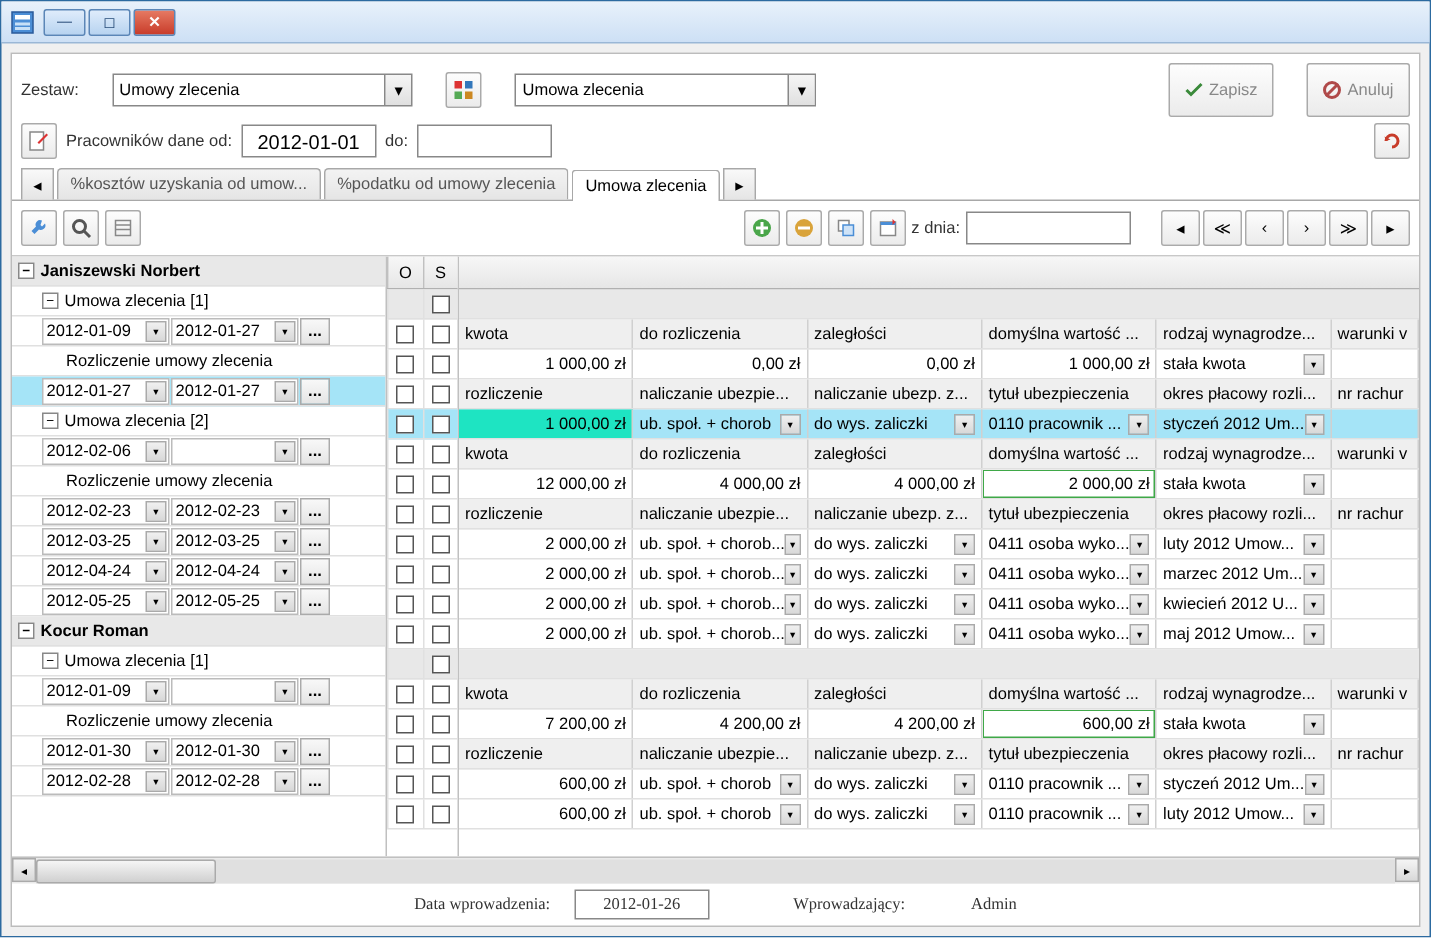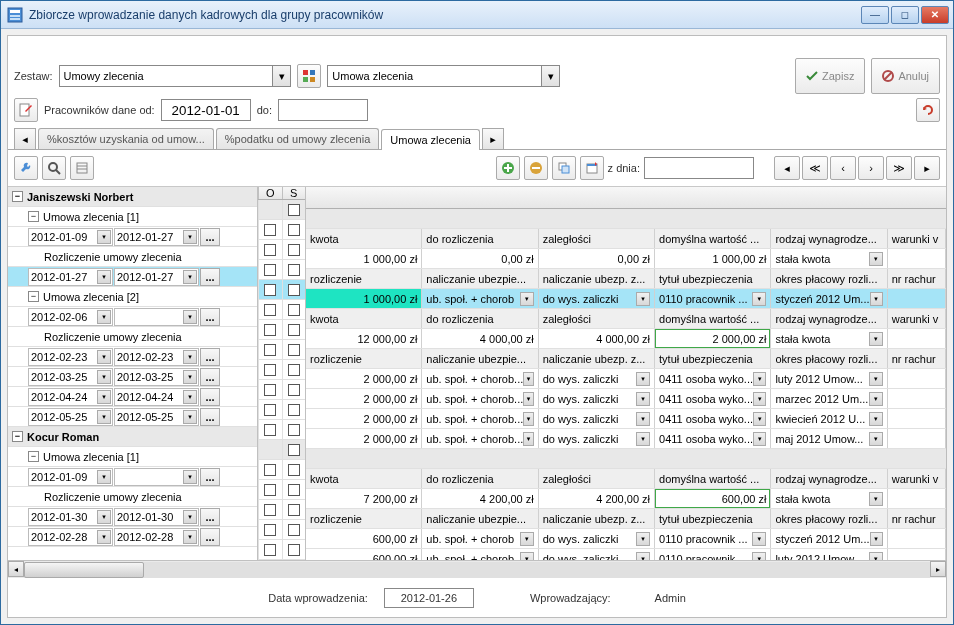--- a/index.html
+++ b/index.html
@@ -9,21 +9,21 @@
 .titlebar { height: 28px; background: linear-gradient(to bottom, #e8f1fb, #cde0f5); display: flex; align-items: center; padding-left: 6px; border-bottom: 1px solid #9ab7d6; }
 .titlebar-icon { width: 16px; height: 16px; margin-right: 6px; }
 .titlebar-title { flex: 1; color: #1a3e6b; font-size: 12px; }
 .winbtns { display: flex; gap: 2px; margin-right: 4px; }
 .winbtn { width: 28px; height: 18px; border: 1px solid #5b86b7; border-radius: 2px; display: flex; align-items: center; justify-content: center; font-size: 10px; cursor: pointer; }
 .winbtn.min, .winbtn.max { background: linear-gradient(#dfecfb,#b7d3f0); color: #2a4e7a; }
 .winbtn.close { background: linear-gradient(#e67a63,#c83c2a); color: #fff; font-weight: bold; }
 
 .content { flex: 1; margin: 6px; background: #fff; border: 1px solid #bcbcbc; display: flex; flex-direction: column; overflow: hidden; }
 
-.toprow { display: flex; align-items: center; padding: 22px 6px 4px; gap: 6px; }
+.toprow { display: flex; align-items: center; padding: 6px 6px 4px; gap: 22px; }
 .lbl { color: #333; }
 .combo { flex: 1; height: 22px; border: 1px solid #888; background: #fff; display: flex; align-items: center; padding: 0 4px; position: relative; }
 .combo .arr { position: absolute; right: 0; top: 0; width: 18px; height: 100%; border-left: 1px solid #888; display: flex; align-items: center; justify-content: center; background: linear-gradient(#f5f5f5,#e0e0e0); }
 .iconbtn { width: 24px; height: 24px; border: 1px solid #aaa; border-radius: 2px; background: linear-gradient(#fdfdfd,#ebebeb); display: flex; align-items: center; justify-content: center; cursor: pointer; }
 .btn { height: 36px; padding: 0 10px; border: 1px solid #aaa; border-radius: 2px; background: linear-gradient(#fdfdfd,#ebebeb); display: flex; align-items: center; gap: 4px; color: #888; cursor: pointer; }
 
 .row2 { display: flex; align-items: center; padding: 0 6px 6px; gap: 6px; }
 .dateinp { width: 90px; height: 22px; border: 1px solid #888; background: #fff; text-align: center; }
 .dateinp.empty { background: #fff; }
 
@@ -80,37 +80,36 @@
 .rcell.hl-green { box-shadow: inset 0 0 0 1px #3fa848; }
 
 .c0 {width:120px} .c1 {width:120px} .c2 {width:120px} .c3 {width:120px} .c4 {width:120px} .c5 {width:60px}
 
 .hscroll { height: 18px; background: #eaeaea; border-top: 1px solid #c0c0c0; display: flex; align-items: center; }
 .hscroll .track { flex: 1; height: 16px; background: #e0e0e0; position: relative; margin: 0 16px; }
 .hscroll .thumb { position:absolute; left:0; top:0; height:100%; width:120px; background: linear-gradient(#f5f5f5,#d0d0d0); border:1px solid #aaa; border-radius:2px;}
 .hscroll .arr { position:absolute; top:0; width:16px; height:16px; background:linear-gradient(#f5f5f5,#d8d8d8); border:1px solid #aaa; display:flex; align-items:center; justify-content:center; font-size:8px;}
 .hscroll .arr.l{left:0}.hscroll .arr.r{right:0}
 
-.statusbar { height: 39px; display: flex; align-items: center; justify-content: center; gap: 16px; font-size: 11px; color: #333; }
+.statusbar { height: 28px; display: flex; align-items: center; justify-content: center; gap: 16px; font-size: 11px; color: #333; font-family: Liberation Serif, serif; }
 .statusbar .dateinp2 { width: 90px; height: 20px; border: 1px solid #888; background: #fff; display: flex; align-items: center; justify-content: center; }
 
 svg { display: block; }
 </style>
 </head>
 <body>
 
 <div class="window">
   <div class="titlebar">
     <svg class="titlebar-icon" viewBox="0 0 16 16">
         <rect x="1" y="1" width="14" height="14" fill="#4b8ed6" stroke="#2a5a9a"></rect>
         <rect x="3" y="3" width="10" height="3" fill="#fff"></rect>
         <rect x="3" y="8" width="10" height="2" fill="#c7e0f7"></rect>
         <rect x="3" y="11" width="10" height="2" fill="#c7e0f7"></rect>
       </svg>
-    <span class="titlebar-title">Zbiorcze wprowadzanie danych kadrowych dla grupy pracowników</span>
     <div class="winbtns">
       <div class="winbtn min">—</div>
       <div class="winbtn max">◻</div>
       <div class="winbtn close">✕</div>
     </div>
   </div>
 
   <div class="content">
 
     <div class="toprow">

